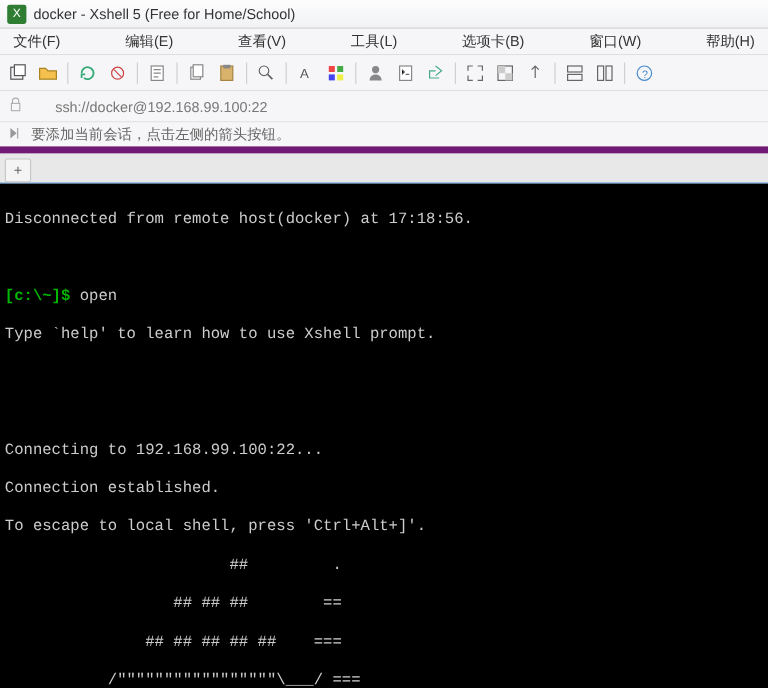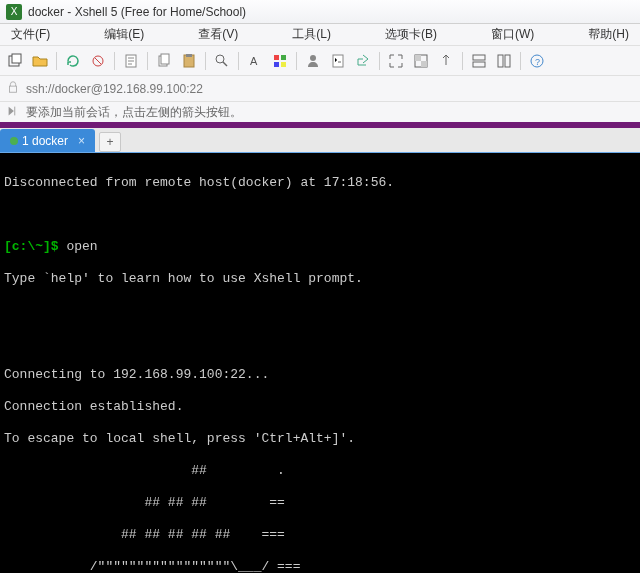--- a/index.html
+++ b/index.html
@@ -12,21 +12,21 @@
     .menubar { background: #f6f6f8; height: 22px; display: flex; align-items: center; padding: 0 4px; border-bottom: 1px solid #e0e0e0; gap: 40px; }
     .menubar .item { padding: 2px 7px; color: #333; cursor: default; }
     
     .toolbar { background: #f6f6f8; height: 30px; display: flex; align-items: center; padding: 0 4px; border-bottom: 1px solid #e0e0e0; gap: 3px; }
     .toolbar .tbtn { width: 22px; height: 22px; display: flex; align-items: center; justify-content: center; color: #555; border-radius: 2px; cursor: pointer; }
     .toolbar .sep { width: 1px; height: 18px; background: #d0d0d0; margin: 0 2px; }
     .toolbar svg { width: 16px; height: 16px; }
     
     .addrbar { background: #f6f6f8; height: 26px; display: flex; align-items: center; padding: 2px 6px; border-bottom: 1px solid #e0e0e0; gap: 6px; }
     .addrbar .lock { color: #888; }
-    .addrbar .addr { color: #777; flex: 1; }
+    .addrbar .addr { color: #777; flex: 1; margin-left: 20px; }
     
     .infobar { background: #f6f6f8; height: 26px; display: flex; align-items: center; padding: 2px 6px; border-bottom: 6px solid #701a75; gap: 6px; }
     .infobar .arrow { color: #888; }
     .infobar .msg { color: #666; }
     
     .tabbar { background: #e8e8e8; height: 25px; display: flex; align-items: flex-end; border-bottom: 1px solid #6aa9e8; }
     .tabbar .tab { background: #3b8ad9; color: #fff; padding: 4px 10px; display: flex; align-items: center; gap: 4px; border-top-left-radius: 3px; border-top-right-radius: 3px; height: 23px; }
     .tabbar .tab .dot { width: 8px; height: 8px; background: #4caf50; border-radius: 50%; }
     .tabbar .tab .close { color: #cde4f9; margin-left: 6px; cursor: pointer; }
     .tabbar .newtab { background: #f4f4f4; border: 1px solid #c8c8c8; width: 22px; height: 20px; margin-left: 4px; display: flex; align-items: center; justify-content: center; color: #666; border-radius: 2px; cursor: pointer; }
@@ -189,25 +189,20 @@
 
 <div class="infobar">
   <span class="arrow"><svg width="14" height="14" viewBox="0 0 16 16">
         <path d="M3 3v10l6-5z" fill="#999"></path>
         <path d="M10 3v10" stroke="#999"></path>
       </svg></span>
   <span class="msg">要添加当前会话，点击左侧的箭头按钮。</span>
 </div>
 
 <div class="tabbar">
-  <div class="tab">
-    <span class="dot"></span>
-    <span>1 docker</span>
-    <span class="close">×</span>
-  </div>
   <div class="newtab">+</div>
 </div>
 
 <div class="terminal">
 <div class="line">Disconnected from remote host(docker) at 17:18:56.</div>
 <div class="line"></div>
 <div class="line"><span class="prompt1">[c:\~]$ </span><span>open</span></div>
 <div class="line">Type `help' to learn how to use Xshell prompt.</div>
 <div class="line"></div>
 <div class="line"></div>

